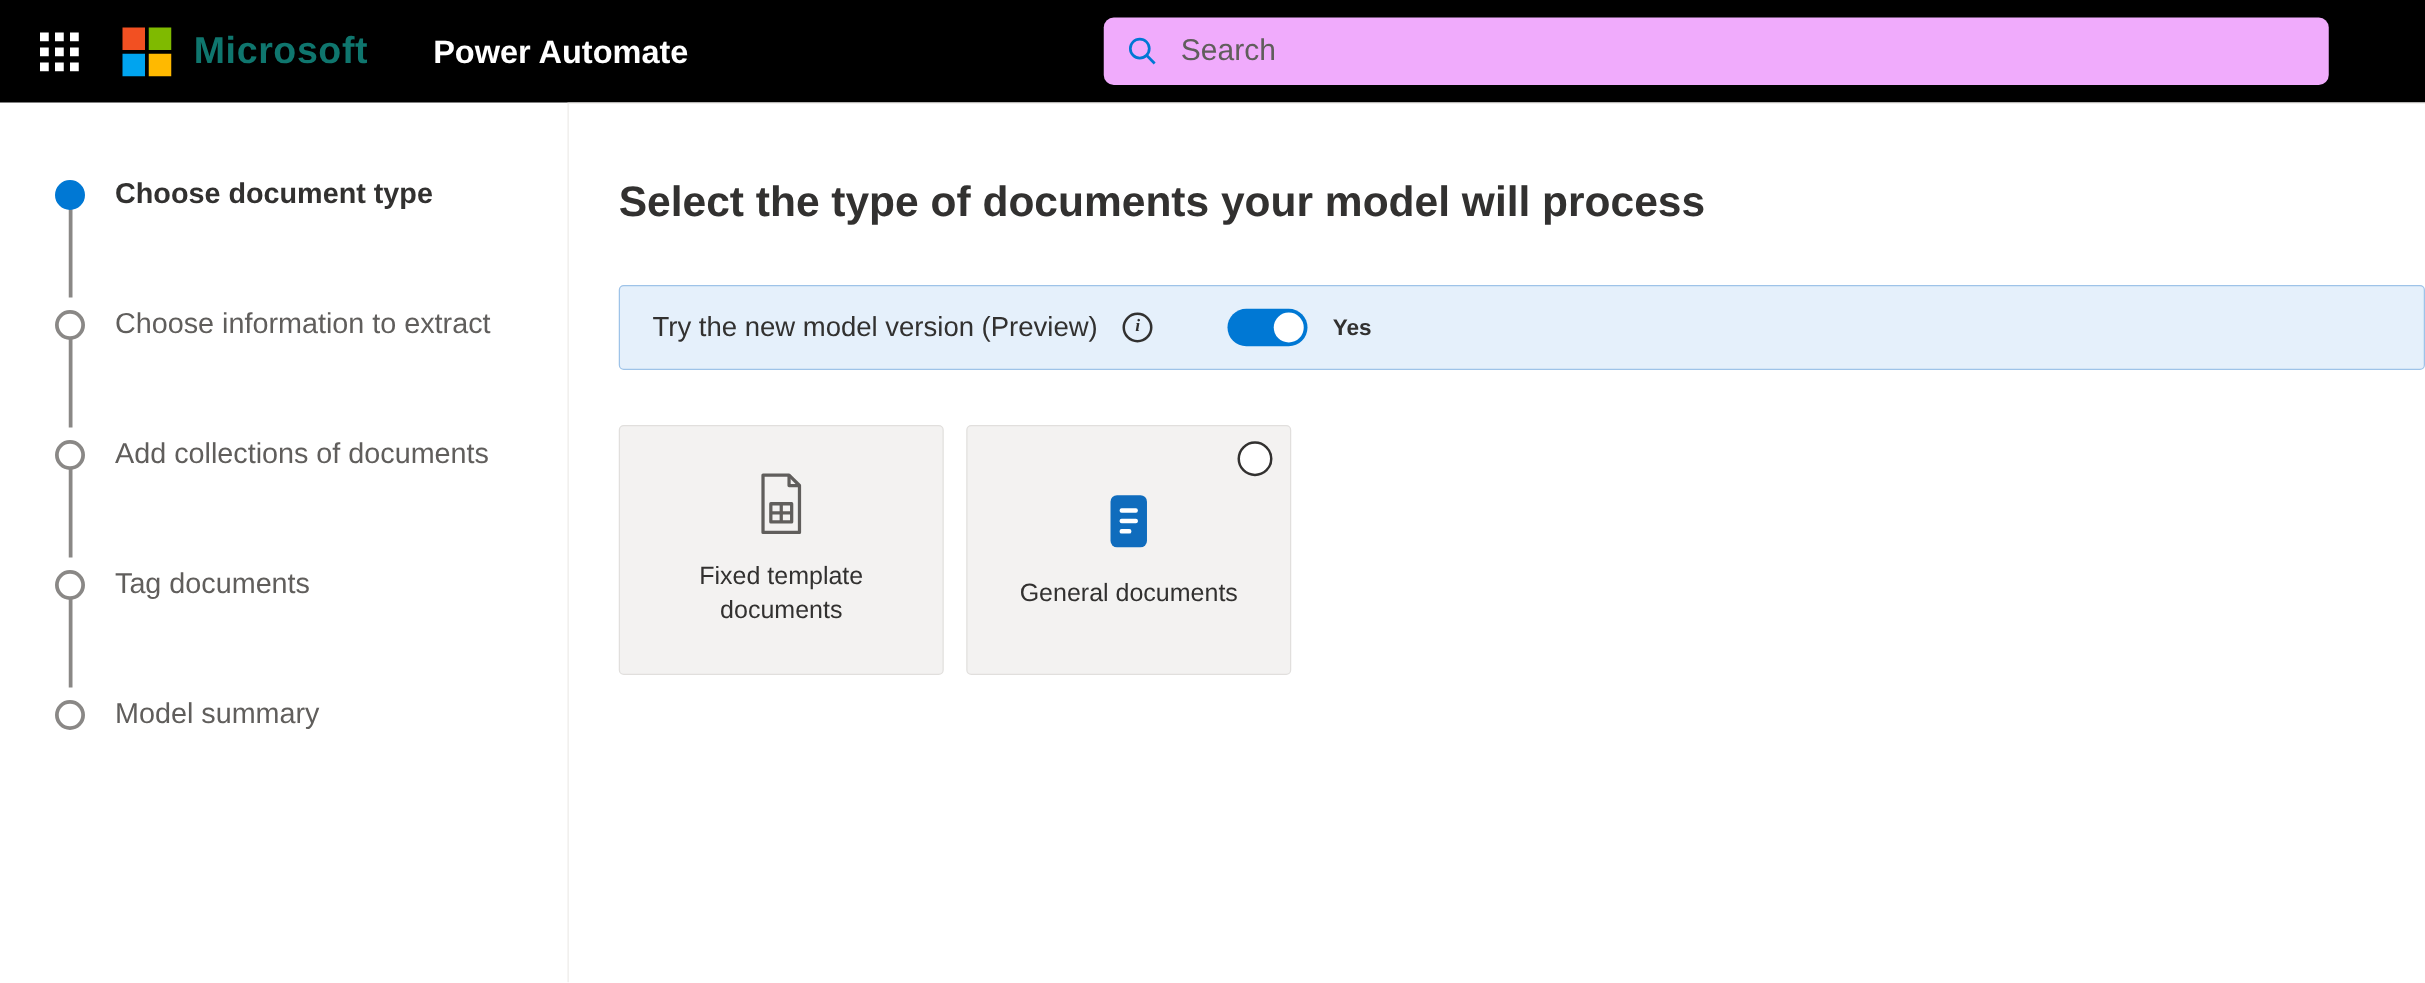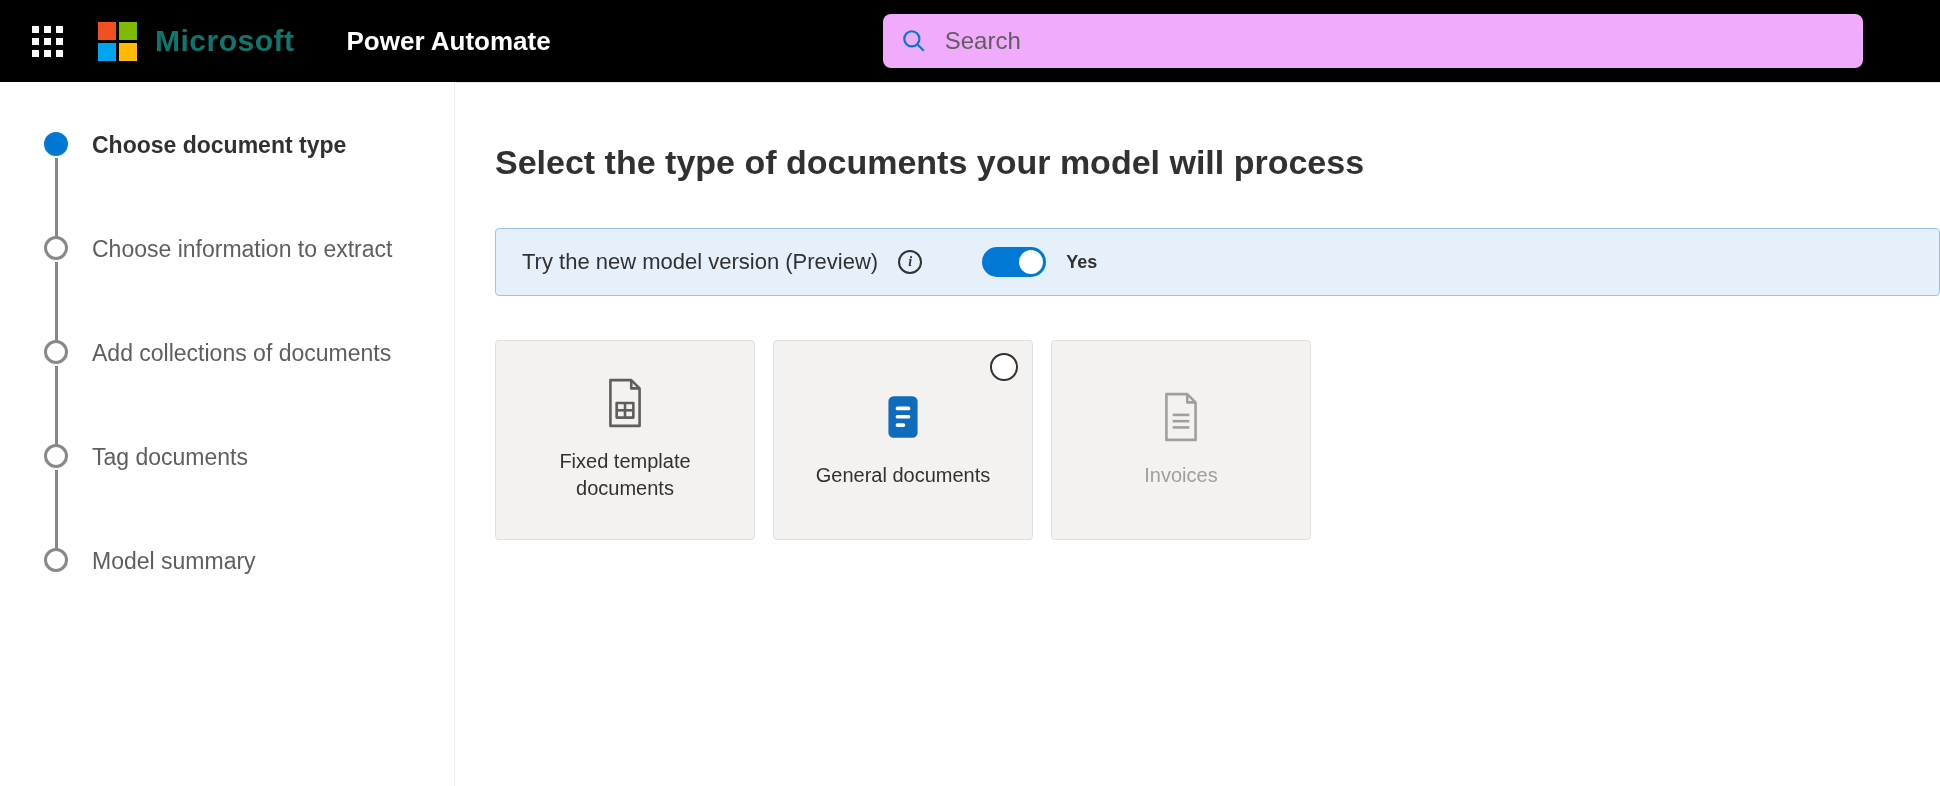--- a/index.html
+++ b/index.html
@@ -22,21 +22,21 @@
     .search input::placeholder { color:#605e5c; }
 
     
     .main { display:flex; height:calc(786px - 82px); }
     .sidebar { width:455px; border-right:1px solid #edebe9; padding:50px 30px 0 44px; }
     .content { flex:1; padding:60px 0 0 0; border-top:1px solid #edebe9; }
     .content-inner { padding:0 0 0 40px; }
 
     
     .steps { position:relative; }
-    .step { display:flex; align-items:flex-start; gap:24px; height:36px; margin-bottom:68px; position:relative; }
+    .step { display:flex; align-items:flex-end; gap:24px; height:36px; margin-bottom:68px; position:relative; }
     .step:last-child { margin-bottom:0; }
     .dot { width:24px; height:24px; border:3px solid #8a8886; border-radius:50%; background:#fff; z-index:1; flex-shrink:0; }
     .step.active .dot { background:#0078d4; border-color:#0078d4; }
     .step-label { font-size:23px; color:#605e5c; font-weight:400; }
     .step.active .step-label { color:#323130; font-weight:600; }
     .connector { position:absolute; left:11px; top:26px; width:3px; height:80px; background:#8a8886; }
 
     
     h1 { font-size:34px; font-weight:600; margin-bottom:46px; }
 
@@ -164,29 +164,17 @@
             <svg class="doc-icon" viewBox="0 0 40 48">
               <rect x="6" y="4" width="28" height="40" rx="5" fill="#0f6cbd"></rect>
               <rect x="13" y="14" width="14" height="3.5" rx="1.5" fill="#fff"></rect>
               <rect x="13" y="22" width="14" height="3.5" rx="1.5" fill="#fff"></rect>
               <rect x="13" y="30" width="9" height="3.5" rx="1.5" fill="#fff"></rect>
             </svg>
           </span>
           <span class="card-label">General documents</span>
         </div>
 
-        <div class="card inactive">
-          <span>
-            <svg class="doc-icon" viewBox="0 0 40 48" fill="none" stroke="#a19f9d" stroke-width="2.5" stroke-linejoin="round">
-              <path d="M6 2h20l8 8v36H6z"></path>
-                <path d="M26 2v8h8"></path>
-              <line x1="12" y1="22" x2="28" y2="22"></line>
-                <line x1="12" y1="28" x2="28" y2="28"></line>
-                <line x1="12" y1="34" x2="28" y2="34"></line>
-            </svg>
-          </span>
-          <span class="card-label">Invoices</span>
-        </div>
       </div>
     </div>
   </div>
 
 </div>
 
 </body></html>

